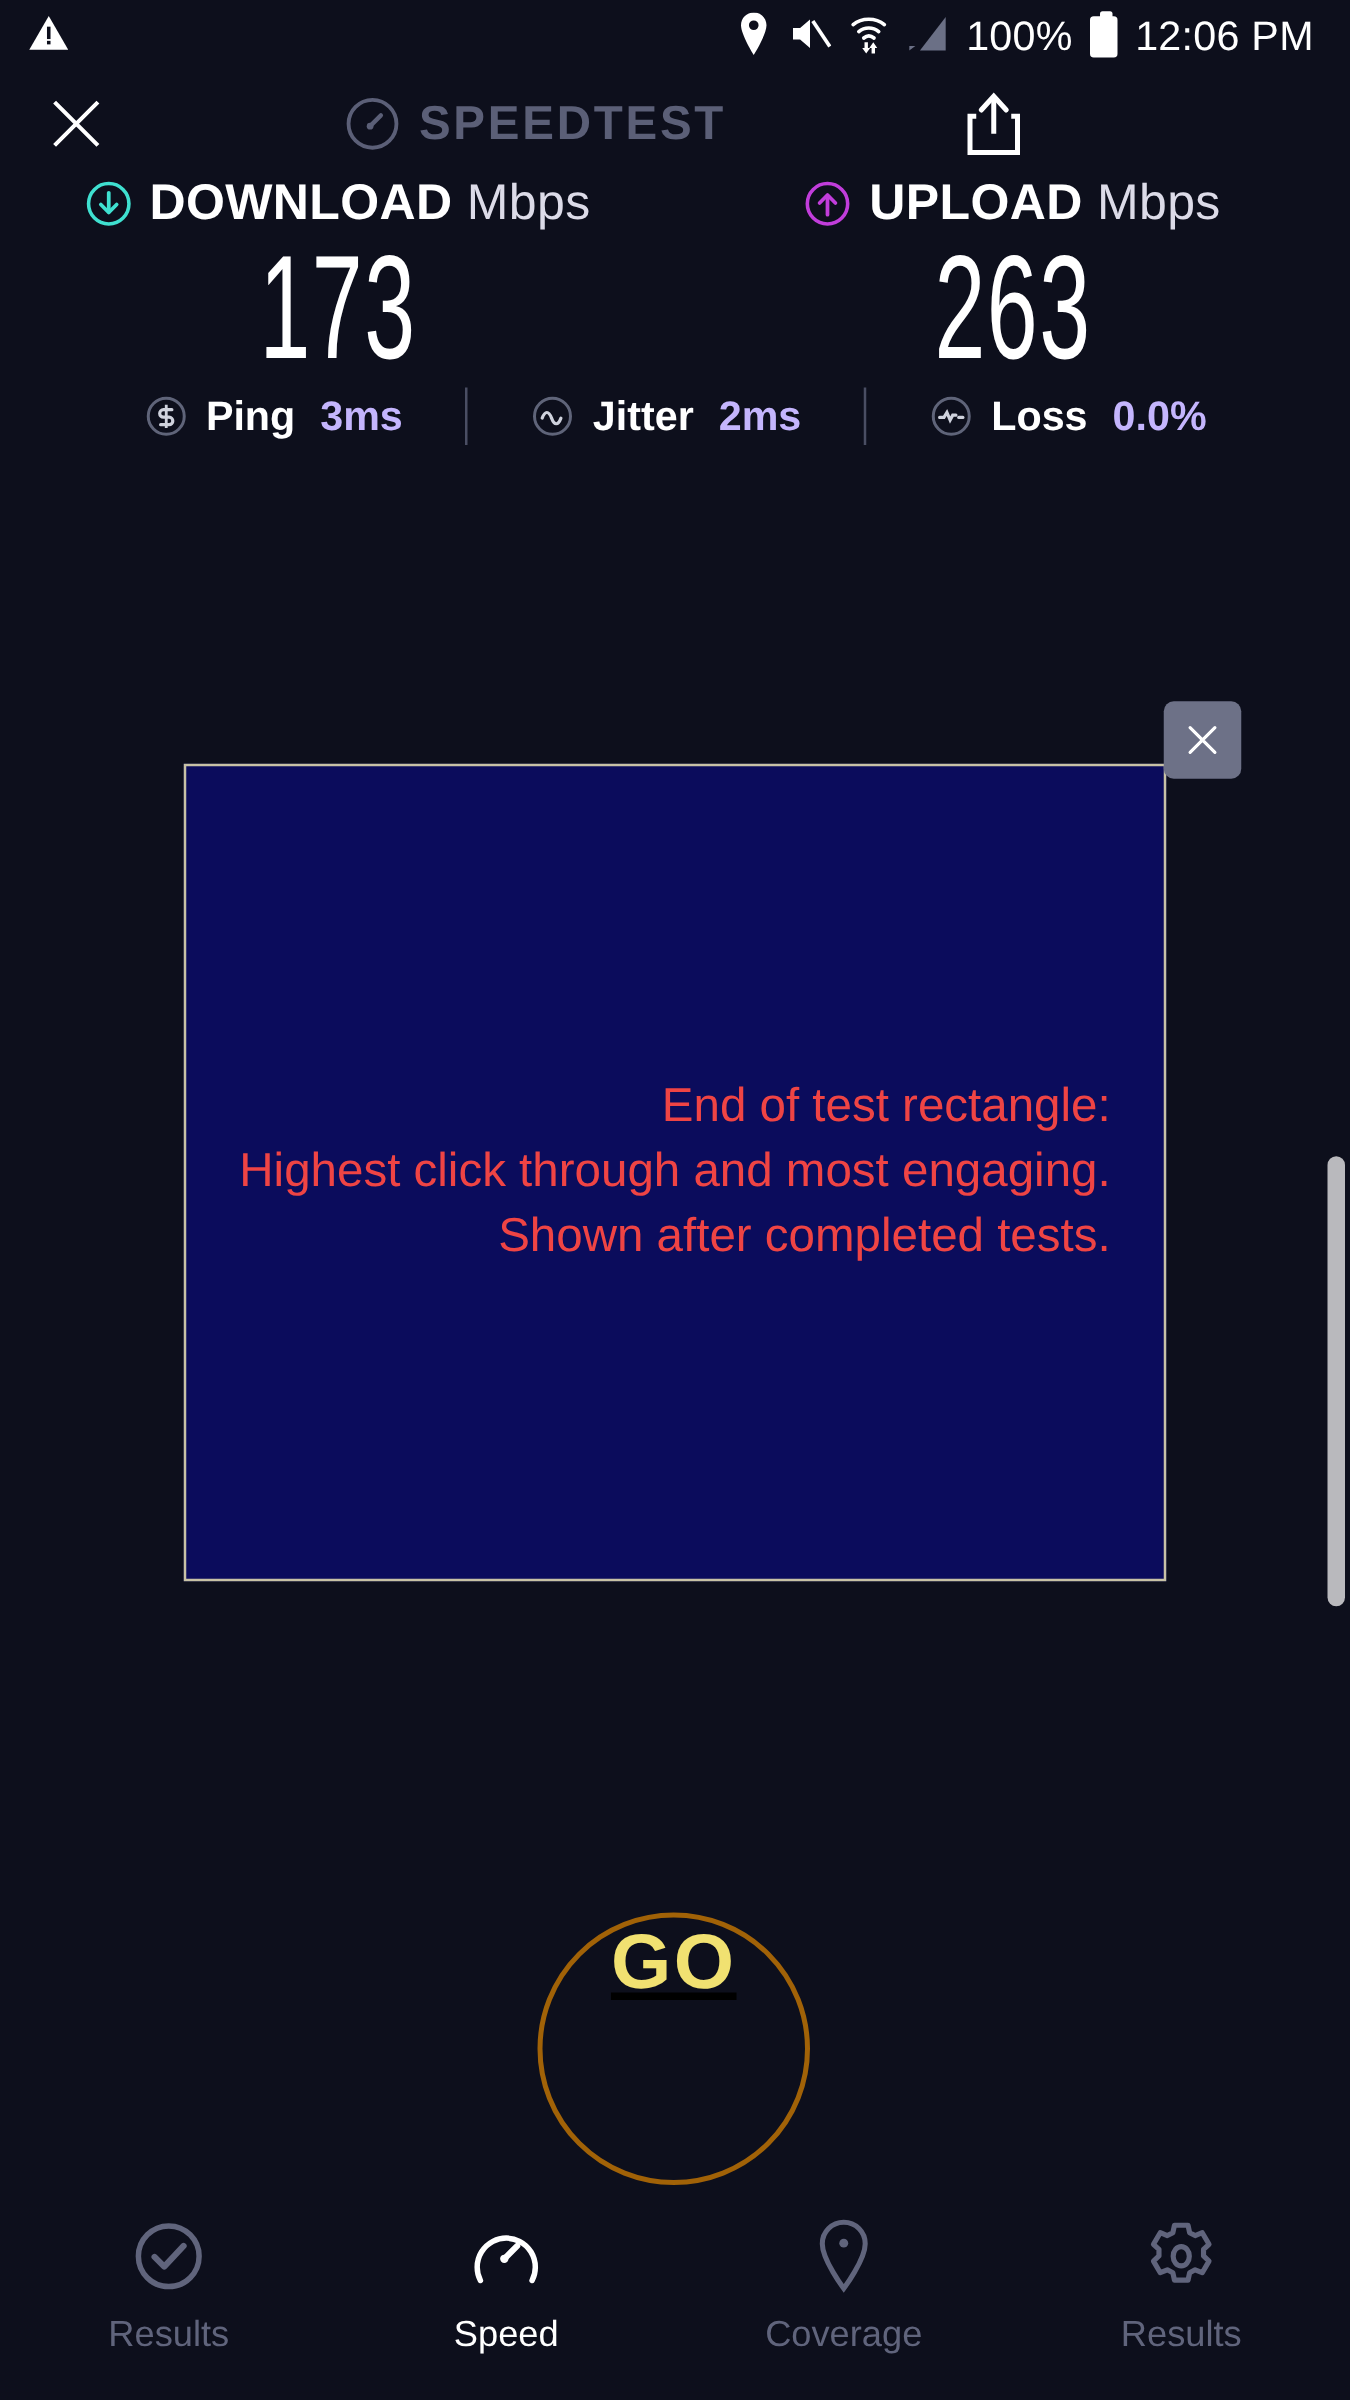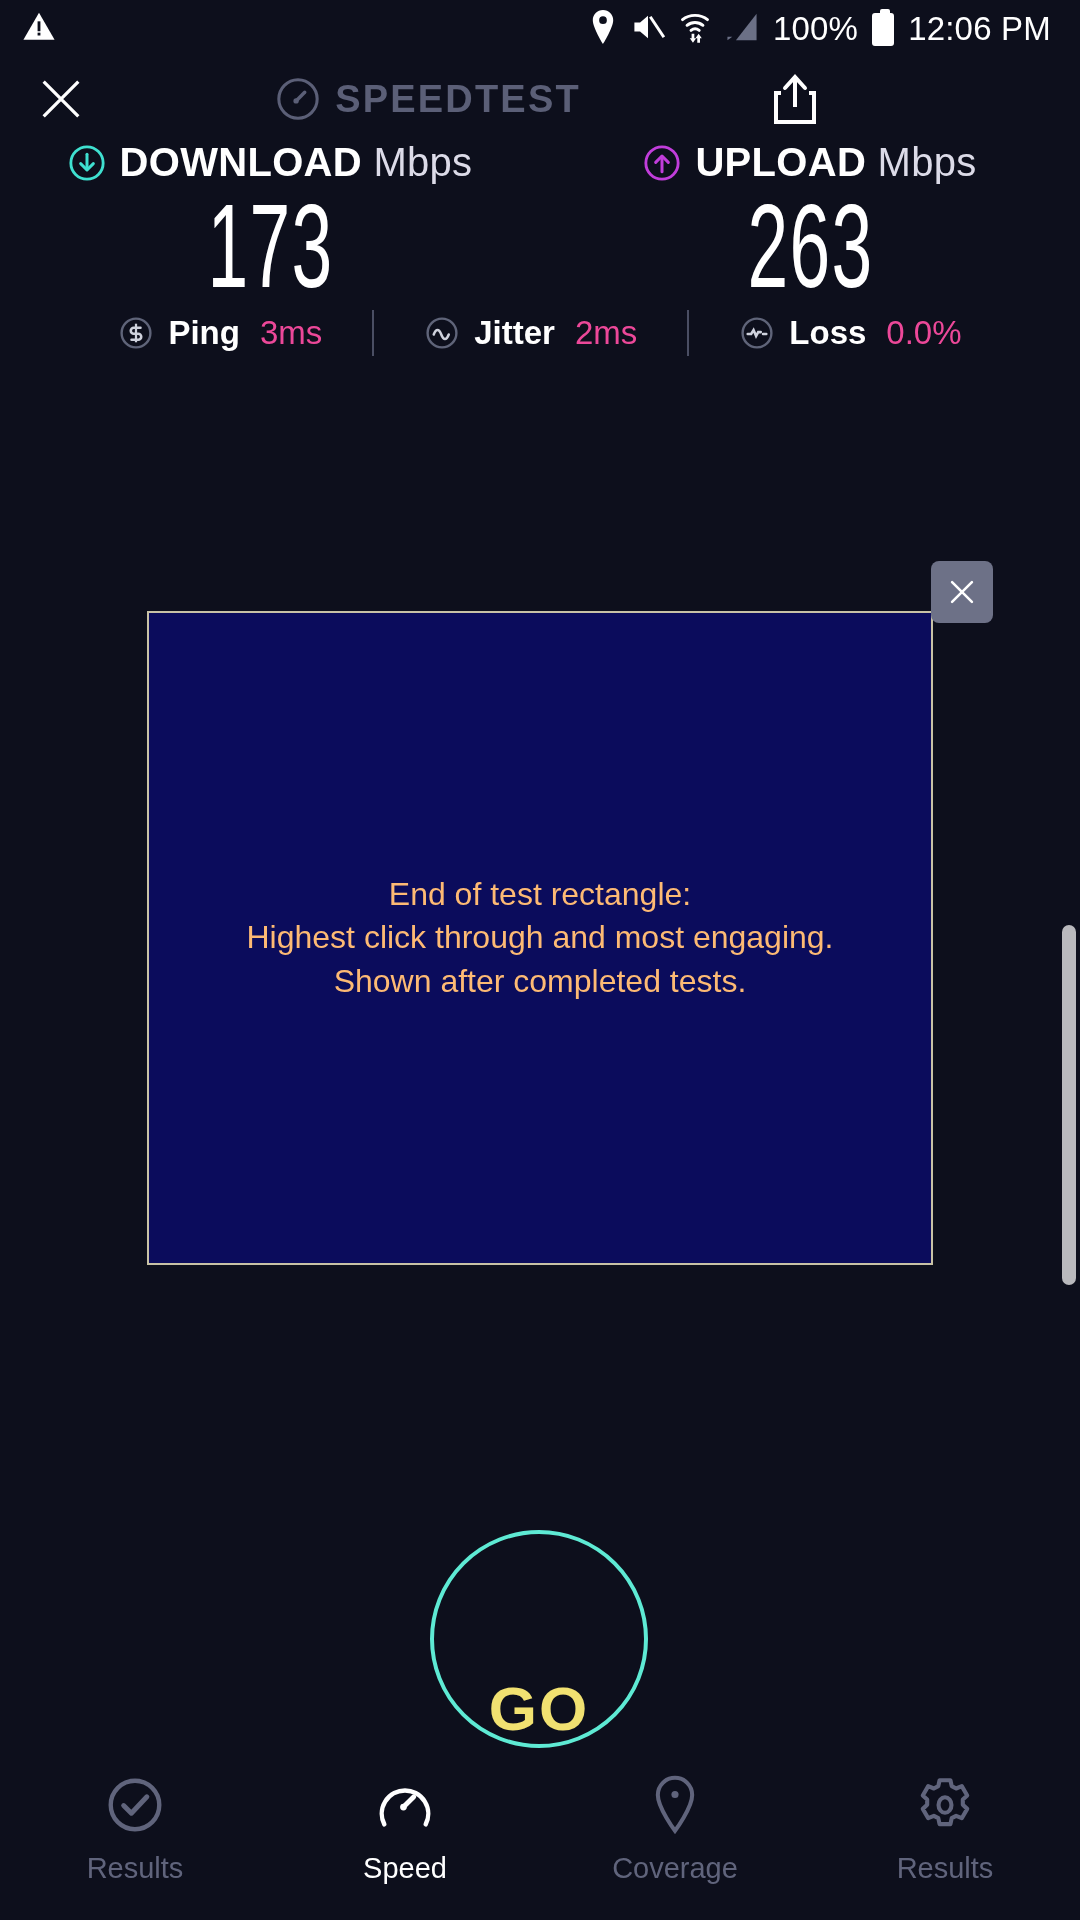--- a/index.html
+++ b/index.html
@@ -58,52 +58,53 @@
     transform:scaleX(0.62); transform-origin:center top; letter-spacing:2px;
   }
 
   
   .metrics {
     position:absolute; top:310px; left:0; width:1080px;
     display:flex; align-items:center; justify-content:center; gap:16px;
   }
   .metric { display:flex; align-items:center; gap:14px; padding:0 34px; }
   .metric-name { color:#fff; font-size:33px; font-weight:700; }
-  .metric-val  { color:#ec4899; font-size:33px; font-weight:400; margin-left:6px; }
+  .metric-val  { color:#c4b5fd; font-size:33px; font-weight:700; margin-left:6px; }
   .metric-sep { width:2px; height:46px; background:#4a4e63; }
 
   
   .ad-wrap { position:absolute; left:147px; top:611px; }
   .ad-close {
     position:absolute; right:-60px; top:-50px;
     width:62px; height:62px; background:#6d7187; border-radius:8px;
     display:flex; align-items:center; justify-content:center; cursor:pointer;
   }
   .ad-rect {
     width:786px; height:654px;
     background:#0b0c5c; border:2px solid #c8c2a6;
     display:flex; align-items:center; justify-content:center;
   }
   .ad-text {
-    color:#fdba74; font-size:32px; line-height:1.36; text-align:center;
+    color:#ef4444; font-size:38px; line-height:1.36; text-align:right;
     padding:0 20px; white-space:pre-line;
   }
 
   
   .scrollbar {
     position:absolute; right:4px; top:925px; width:14px; height:360px;
     background:#b9b9bd; border-radius:8px;
   }
 
   
   .go-btn {
     position:absolute; left:430px; top:1530px;
     width:218px; height:218px; border-radius:50%;
-    border:4px solid #5eead4; display:flex; align-items:flex-end; justify-content:center;
+    border:4px solid #a16207; display:flex; align-items:flex-start; justify-content:center;
     cursor:pointer;
+    text-decoration:underline;
   }
   .go-text { color:#f1e171; font-size:62px; font-weight:700; letter-spacing:2px; }
 
   
   .bottomnav {
     position:absolute; left:0; bottom:0; width:1080px; height:160px;
     display:flex; align-items:flex-start; padding-top:14px;
   }
   .nav-item {
     width:25%; display:flex; flex-direction:column; align-items:center; gap:16px;

